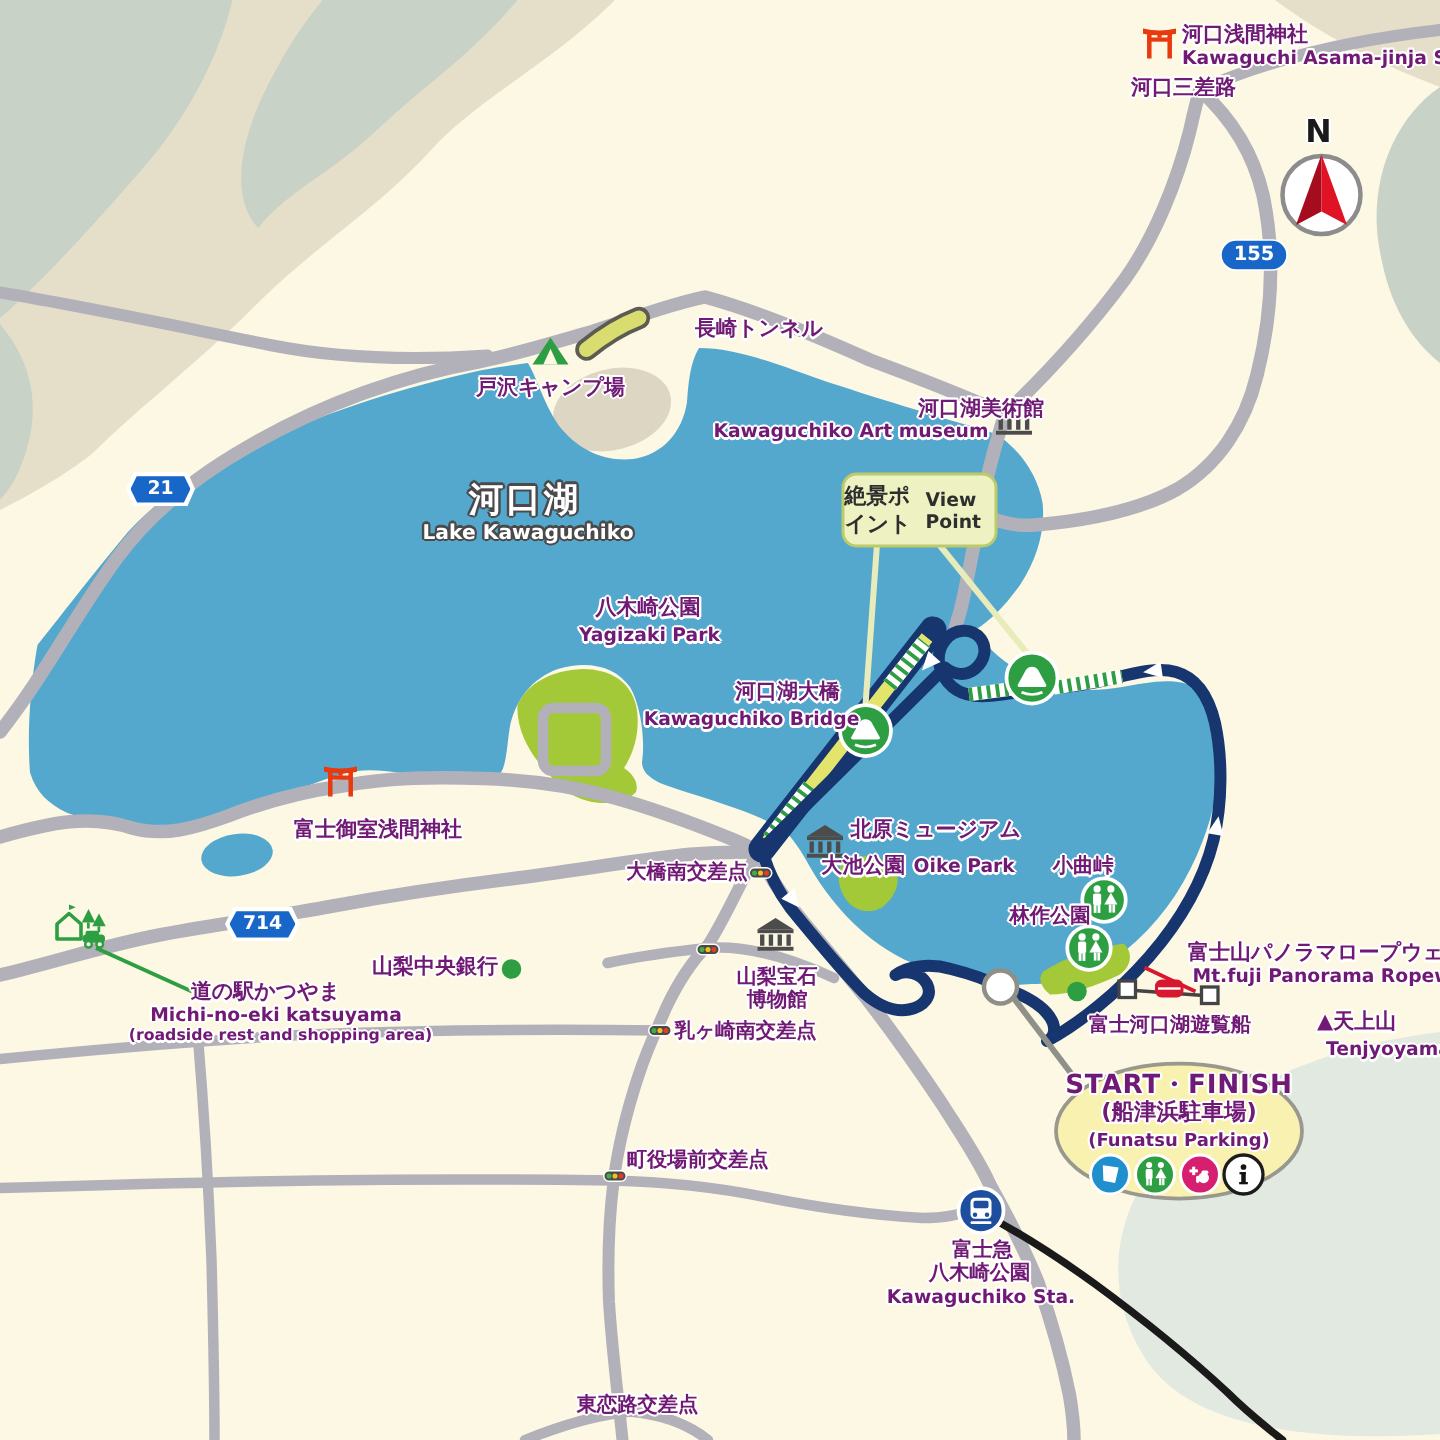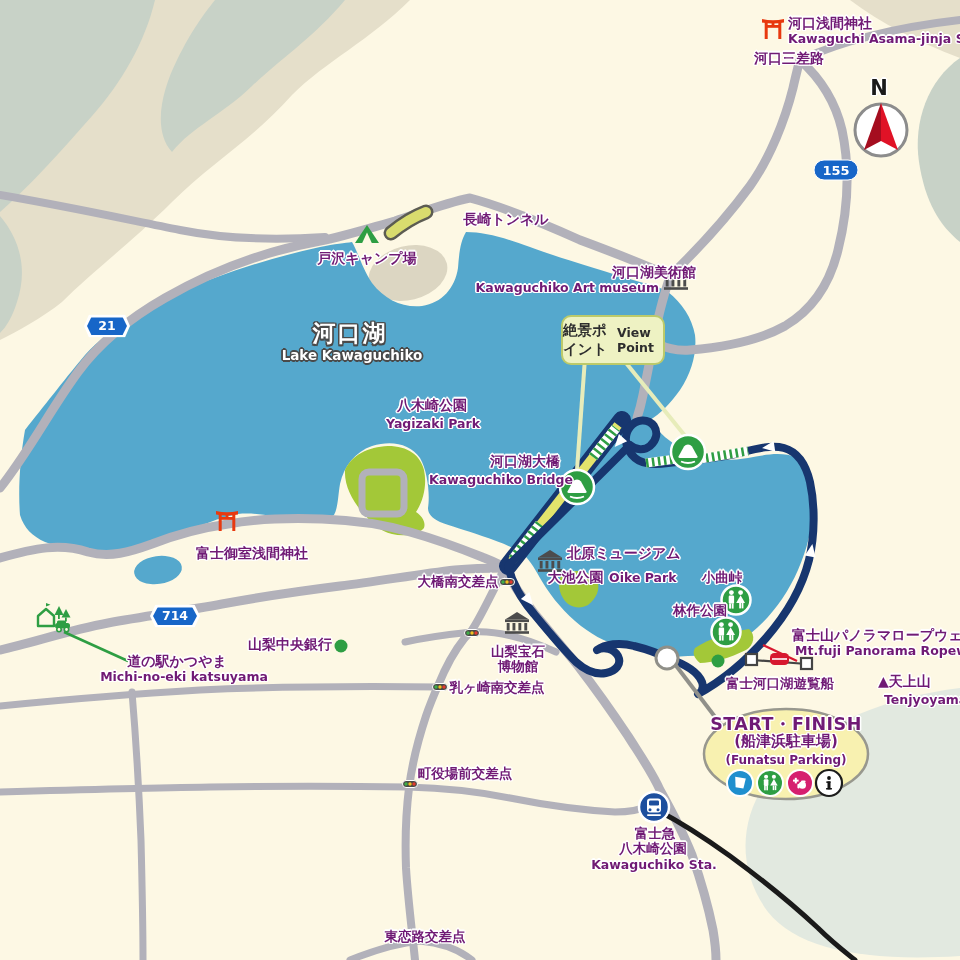--- a/index.html
+++ b/index.html
@@ -388,20 +388,21 @@
 
 <div class="lbl c" style="left:525px;top:461px"><span class="jp">河口湖大橋</span></div>
 <div class="lbl c" style="left:501px;top:479px"><span class="en">Kawaguchiko Bridge</span></div>
 
 <div class="lbl c" style="left:252px;top:553px"><span class="jp">富士御室浅間神社</span></div>
 
 <div class="lbl ra" style="left:332px;top:644px"><span class="jp">山梨中央銀行</span></div>
 
 <div class="lbl c" style="left:177px;top:661px"><span class="jp">道の駅かつやま</span></div>
 <div class="lbl c" style="left:184px;top:676px"><span class="en">Michi-no-eki katsuyama</span></div>
+<div class="lbl c" style="left:187px;top:689px"><span class="note">(roadside rest and shopping area)</span></div>
 
 <div class="lbl c" style="left:458px;top:581px"><span class="jps">大橋南交差点</span></div>
 <div class="lbl c" style="left:497px;top:687px"><span class="jps">乳ヶ崎南交差点</span></div>
 <div class="lbl c" style="left:465px;top:773px"><span class="jps">町役場前交差点</span></div>
 <div class="lbl c" style="left:425px;top:936px"><span class="jps">東恋路交差点</span></div>
 
 <div class="lbl la" style="left:567px;top:553px"><span class="jp">北原ミュージアム</span></div>
 <div class="lbl c" style="left:612px;top:577px"><span class="jp">大池公園</span>&nbsp;<span class="en">Oike Park</span></div>
 <div class="lbl c" style="left:722px;top:577px"><span class="jps">小曲峠</span></div>
 <div class="lbl c" style="left:700px;top:610px"><span class="jps">林作公園</span></div>

